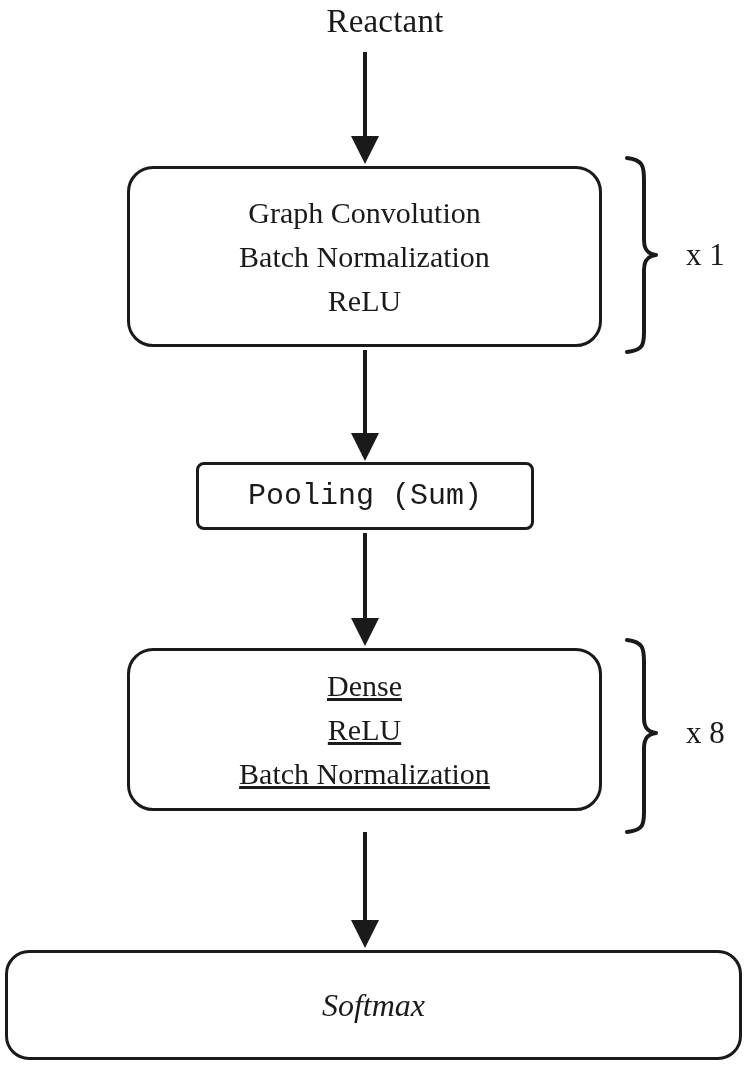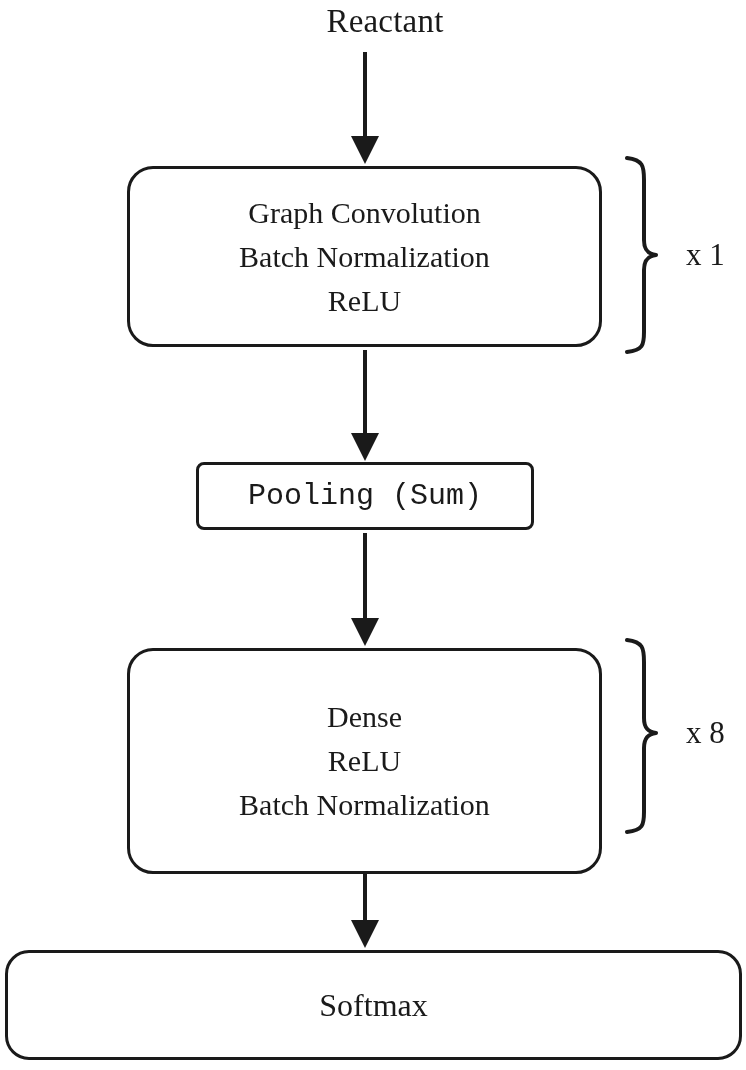--- a/index.html
+++ b/index.html
@@ -50,26 +50,26 @@
   }
   .box .line {
     font-size: 30px;
     line-height: 44px;
     white-space: nowrap;
     text-align: center;
   }
 
   #box-gcn  { left: 127px; top: 166px;  width: 475px; height: 181px; }
   #box-pool { left: 196px; top: 462px;  width: 338px; height: 68px;  border-radius: 8px; font-family: Liberation Mono, monospace; }
-  #box-dense{ left: 127px; top: 648px;  width: 475px; height: 226px; }
+  #box-dense{ left: 127px; top: 648px;  width: 475px; height: 163px; text-decoration: underline; }
   #box-soft {
     left: 5px; top: 950px; width: 737px; height: 110px;
     border-radius: 24px;
   }
-  #box-soft .line-main { font-size: 32px; line-height: 42px; }
+  #box-soft .line-main { font-size: 32px; line-height: 42px; font-style: italic; }
   #box-soft .line-sub  { font-size: 27px; line-height: 36px; }
 
   
   .arrows {
     position: absolute;
     left: 0; top: 0;
     width: 746px; height: 1070px;
     pointer-events: none;
   }
 

